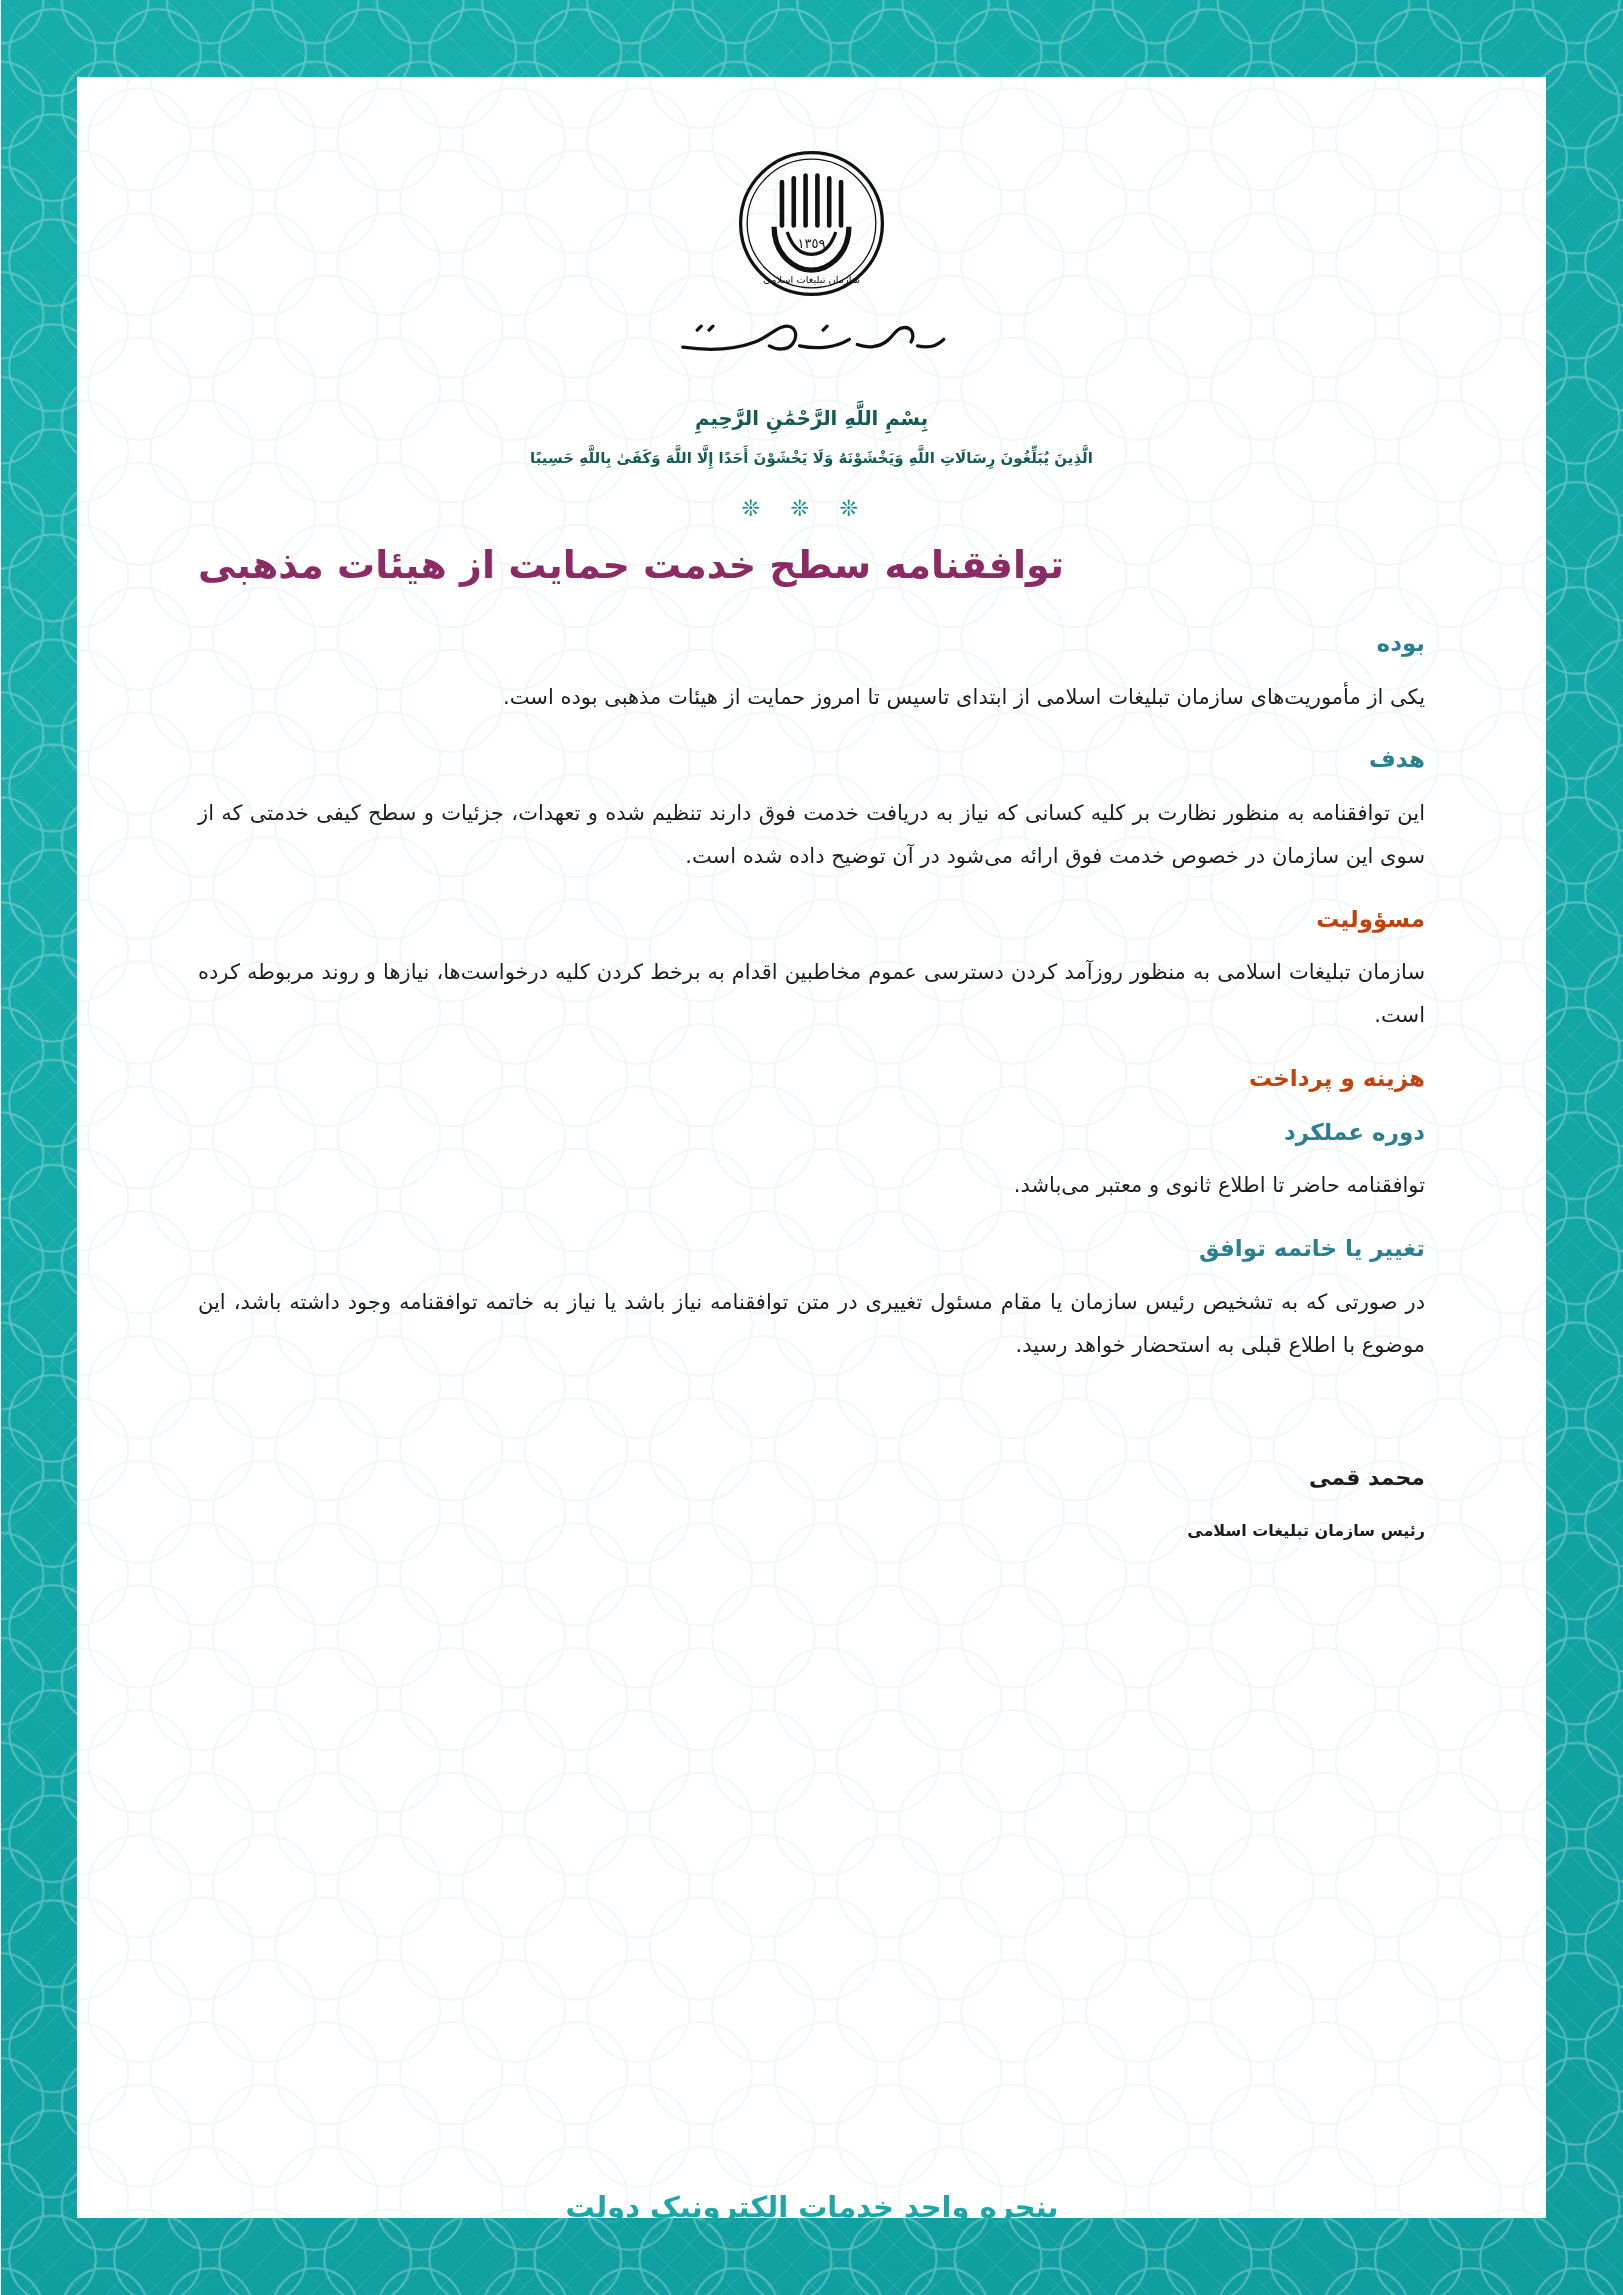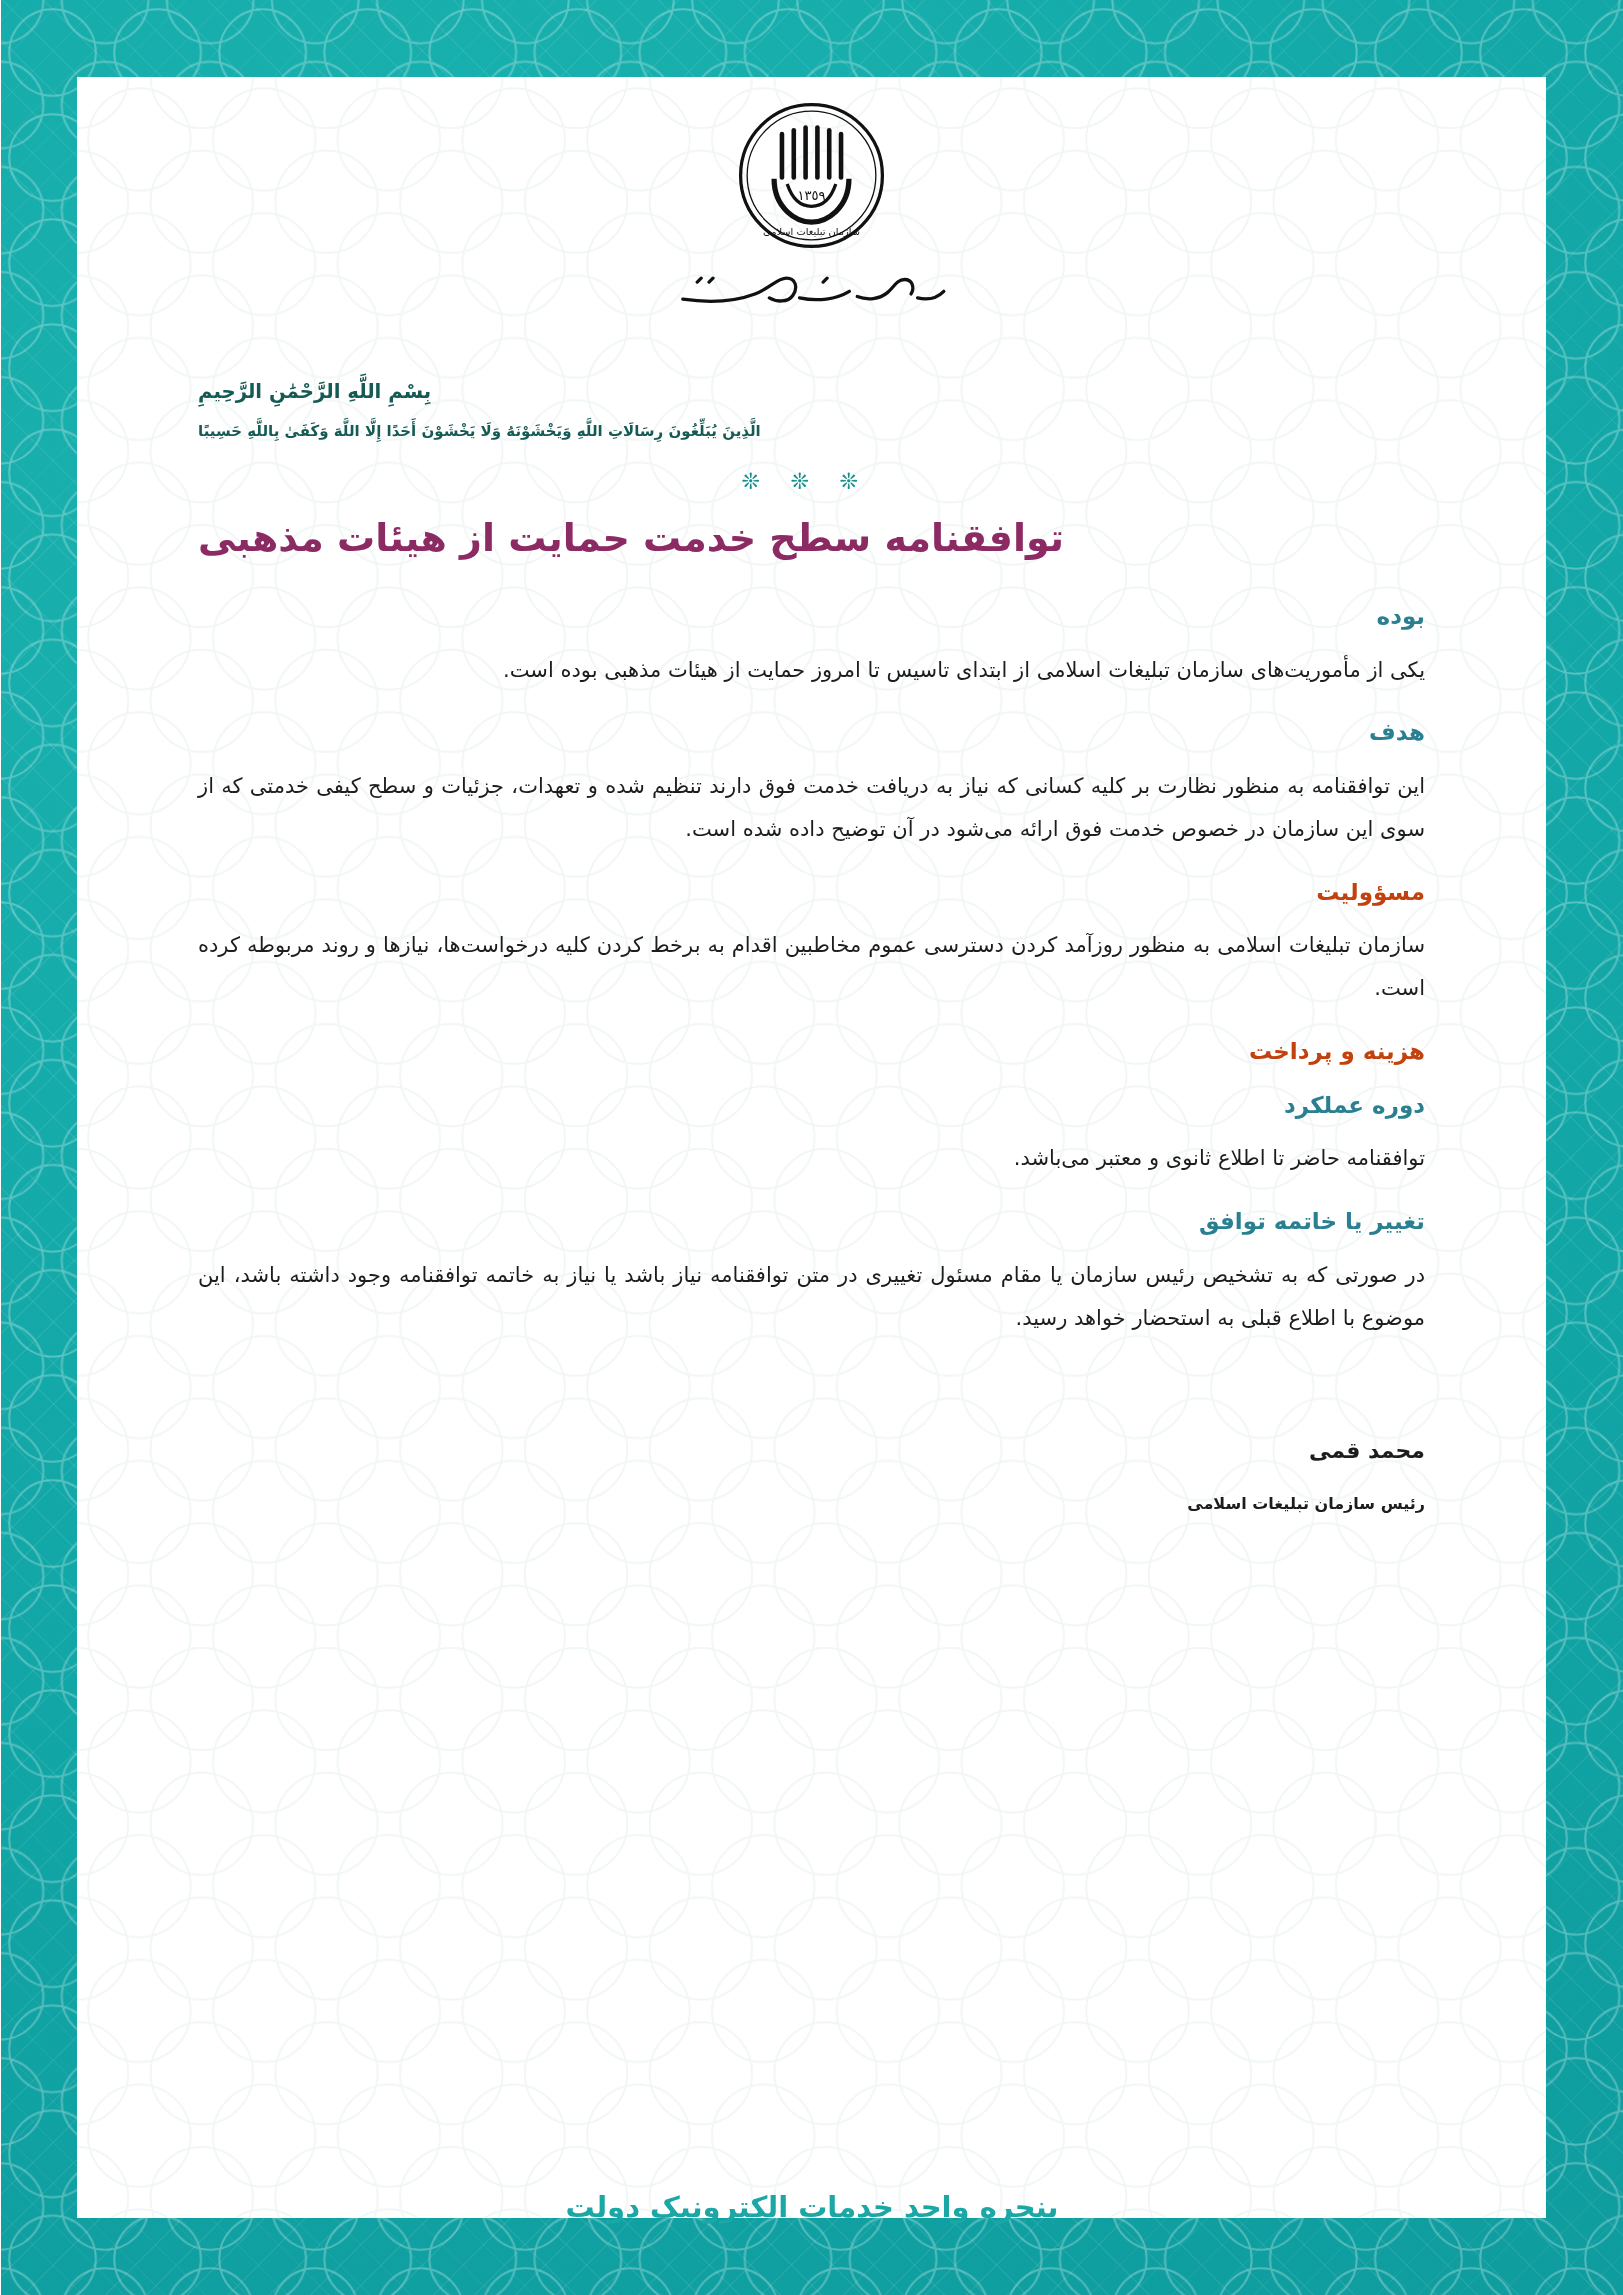--- a/index.html
+++ b/index.html
@@ -57,34 +57,34 @@
     position: relative;
     z-index: 3;
     padding: 0 121px;
     box-sizing: border-box;
     height: 100%;
   }
 
   
   .logo-block {
     text-align: center;
-    margin-top: 23px;
+    padding-top: 71px;
   }
   .logo-emblem {
     display: inline-block;
   }
   .logo-wordmark {
     margin-top: 11.8px;
   }
 
   
   .basmala {
-    text-align: left;
+    text-align: center;
     color: #16564f;
-    margin-top: 56px;
+    margin-top: 35px;
     line-height: 1.9;
   }
   .basmala .line1 {
     font-size: 19.7px;
     letter-spacing: 0.3px;
     color: #155a54;
     font-weight: 600;
   }
   .basmala .line2 {
     font-size: 15px;

